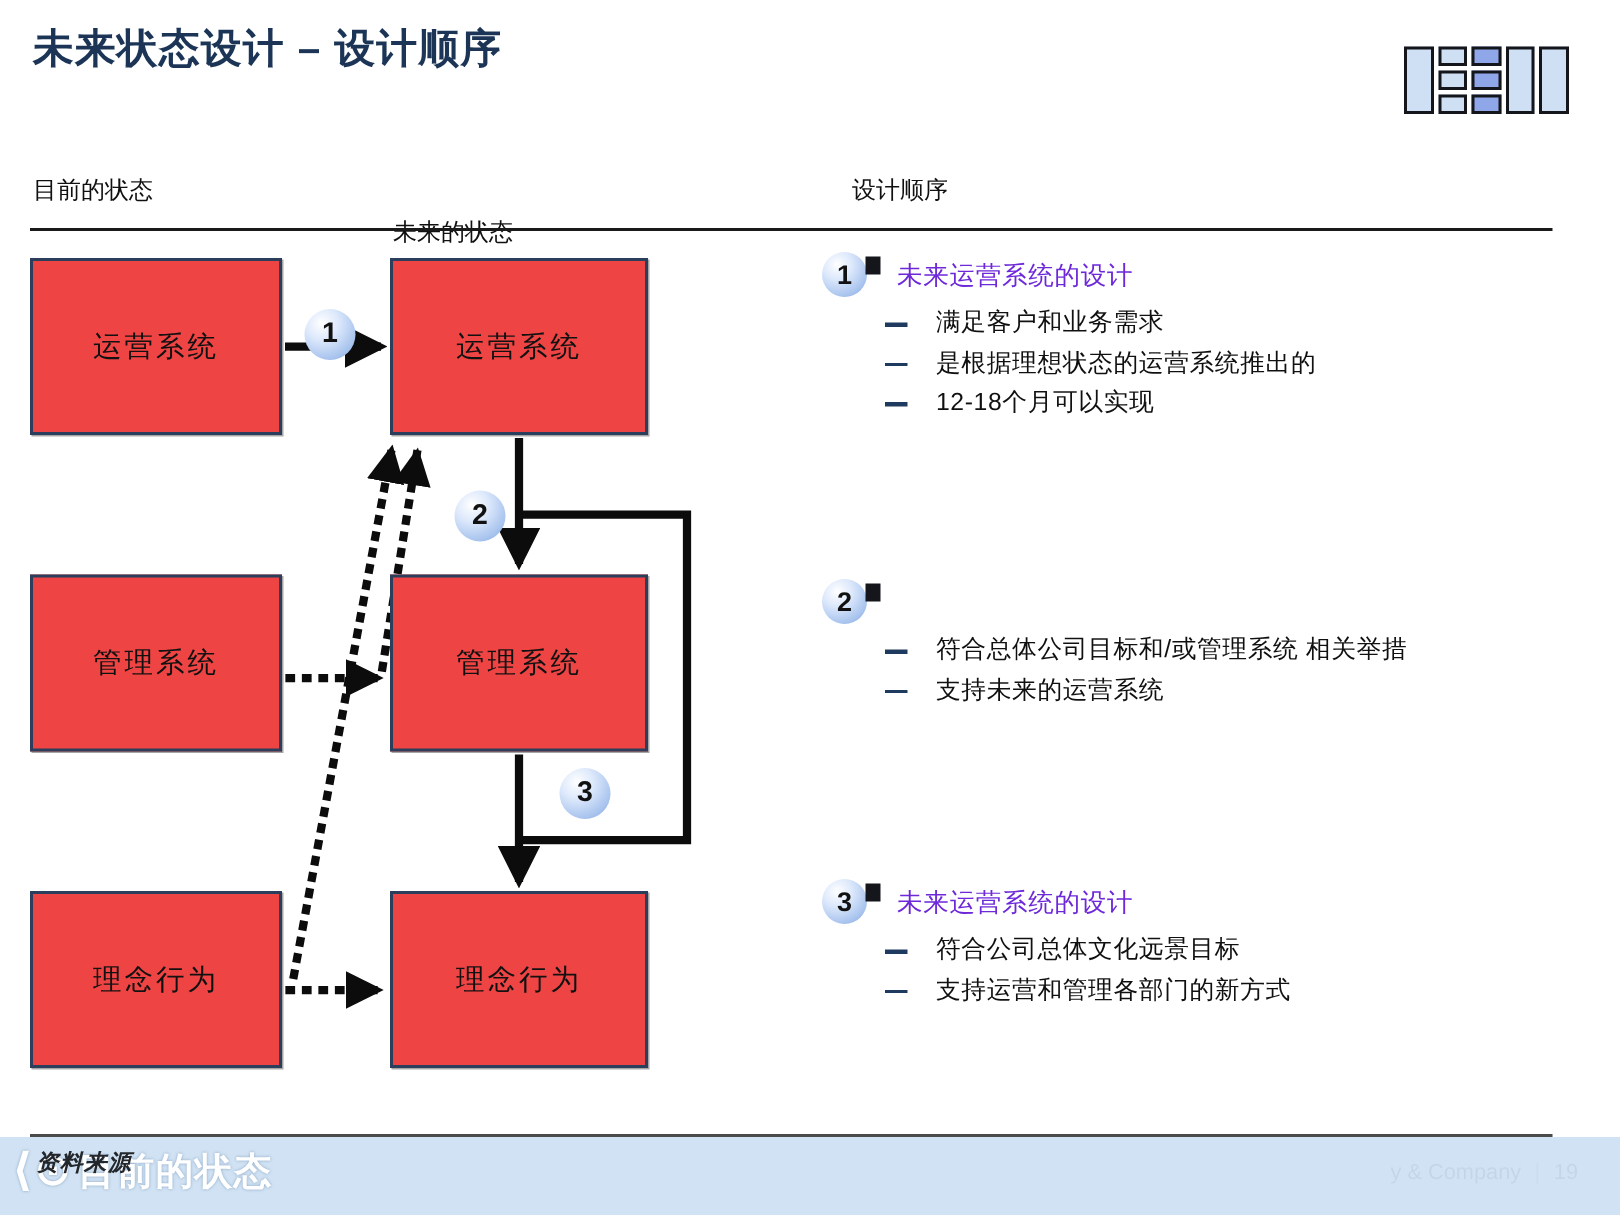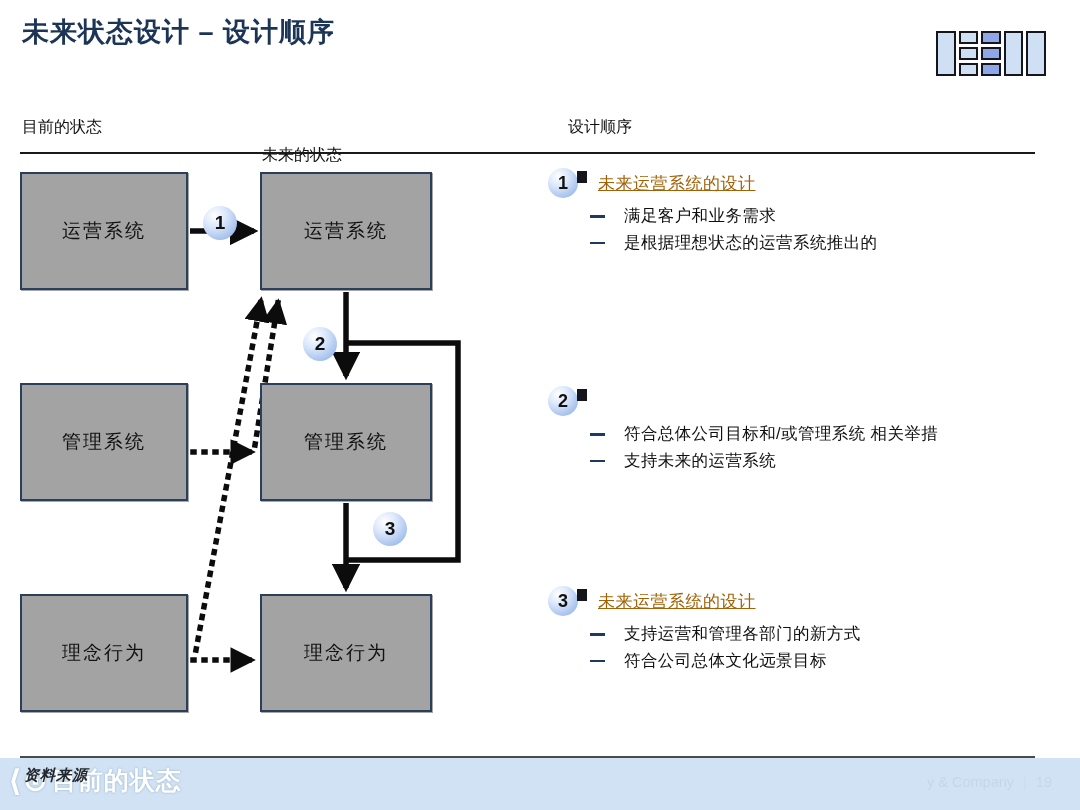--- a/index.html
+++ b/index.html
@@ -75,21 +75,21 @@
     left: 20px;
     top: 152px;
     width: 1015px;
     height: 2px;
     background: #1a1a1a;
   }
 
   
   .node-box {
     position: absolute;
-    background: #a3a3a3;
+    background: #ef4444;
     border: 2px solid #2b3f5c;
     box-sizing: border-box;
     display: flex;
     align-items: center;
     justify-content: center;
     font-size: 19px;
     color: #111111;
     letter-spacing: 2px;
     box-shadow: 1px 1px 0 rgba(0,0,0,0.35);
   }
@@ -157,24 +157,23 @@
     position: absolute;
     right: -9px;
     top: 3px;
     width: 10px;
     height: 12px;
     background: #15161c;
   }
   .seq-title {
     margin-left: 20px;
     font-size: 17px;
-    color: #a16207;
+    color: #6d28d9;
     letter-spacing: 0.5px;
     padding-top: 4px;
-    text-decoration: underline;
   }
   .seq-bullets {
     margin: 4px 0 0 42px;
     padding: 0;
     list-style: none;
   }
   .seq-bullets li {
     position: relative;
     font-size: 16.5px;
     color: #101010;
@@ -326,41 +325,42 @@
   <div class="step-badge" id="badge-3">3</div>
 
   <div class="seq-section" id="seq-1">
     <div class="seq-head">
       <div class="seq-badge">1</div>
       <div class="seq-title">未来运营系统的设计</div>
     </div>
     <ul class="seq-bullets">
       <li>满足客户和业务需求</li>
       <li>是根据理想状态的运营系统推出的</li>
+      <li>12-18个月可以实现</li>
     </ul>
   </div>
 
   <div class="seq-section" id="seq-2">
     <div class="seq-head">
       <div class="seq-badge">2</div>
     </div>
     <ul class="seq-bullets">
       <li>符合总体公司目标和/或管理系统 相关举措</li>
       <li>支持未来的运营系统</li>
     </ul>
   </div>
 
   <div class="seq-section" id="seq-3">
     <div class="seq-head">
       <div class="seq-badge">3</div>
       <div class="seq-title">未来运营系统的设计</div>
     </div>
     <ul class="seq-bullets">
+      <li>符合公司总体文化远景目标</li>
       <li>支持运营和管理各部门的新方式</li>
-      <li>符合公司总体文化远景目标</li>
     </ul>
   </div>
 
   <div id="footer-rule"></div>
   <div id="footer-right">
     <span>y &amp; Company</span>
     <span id="footer-sep">|</span>
     <span>19</span>
   </div>
 

